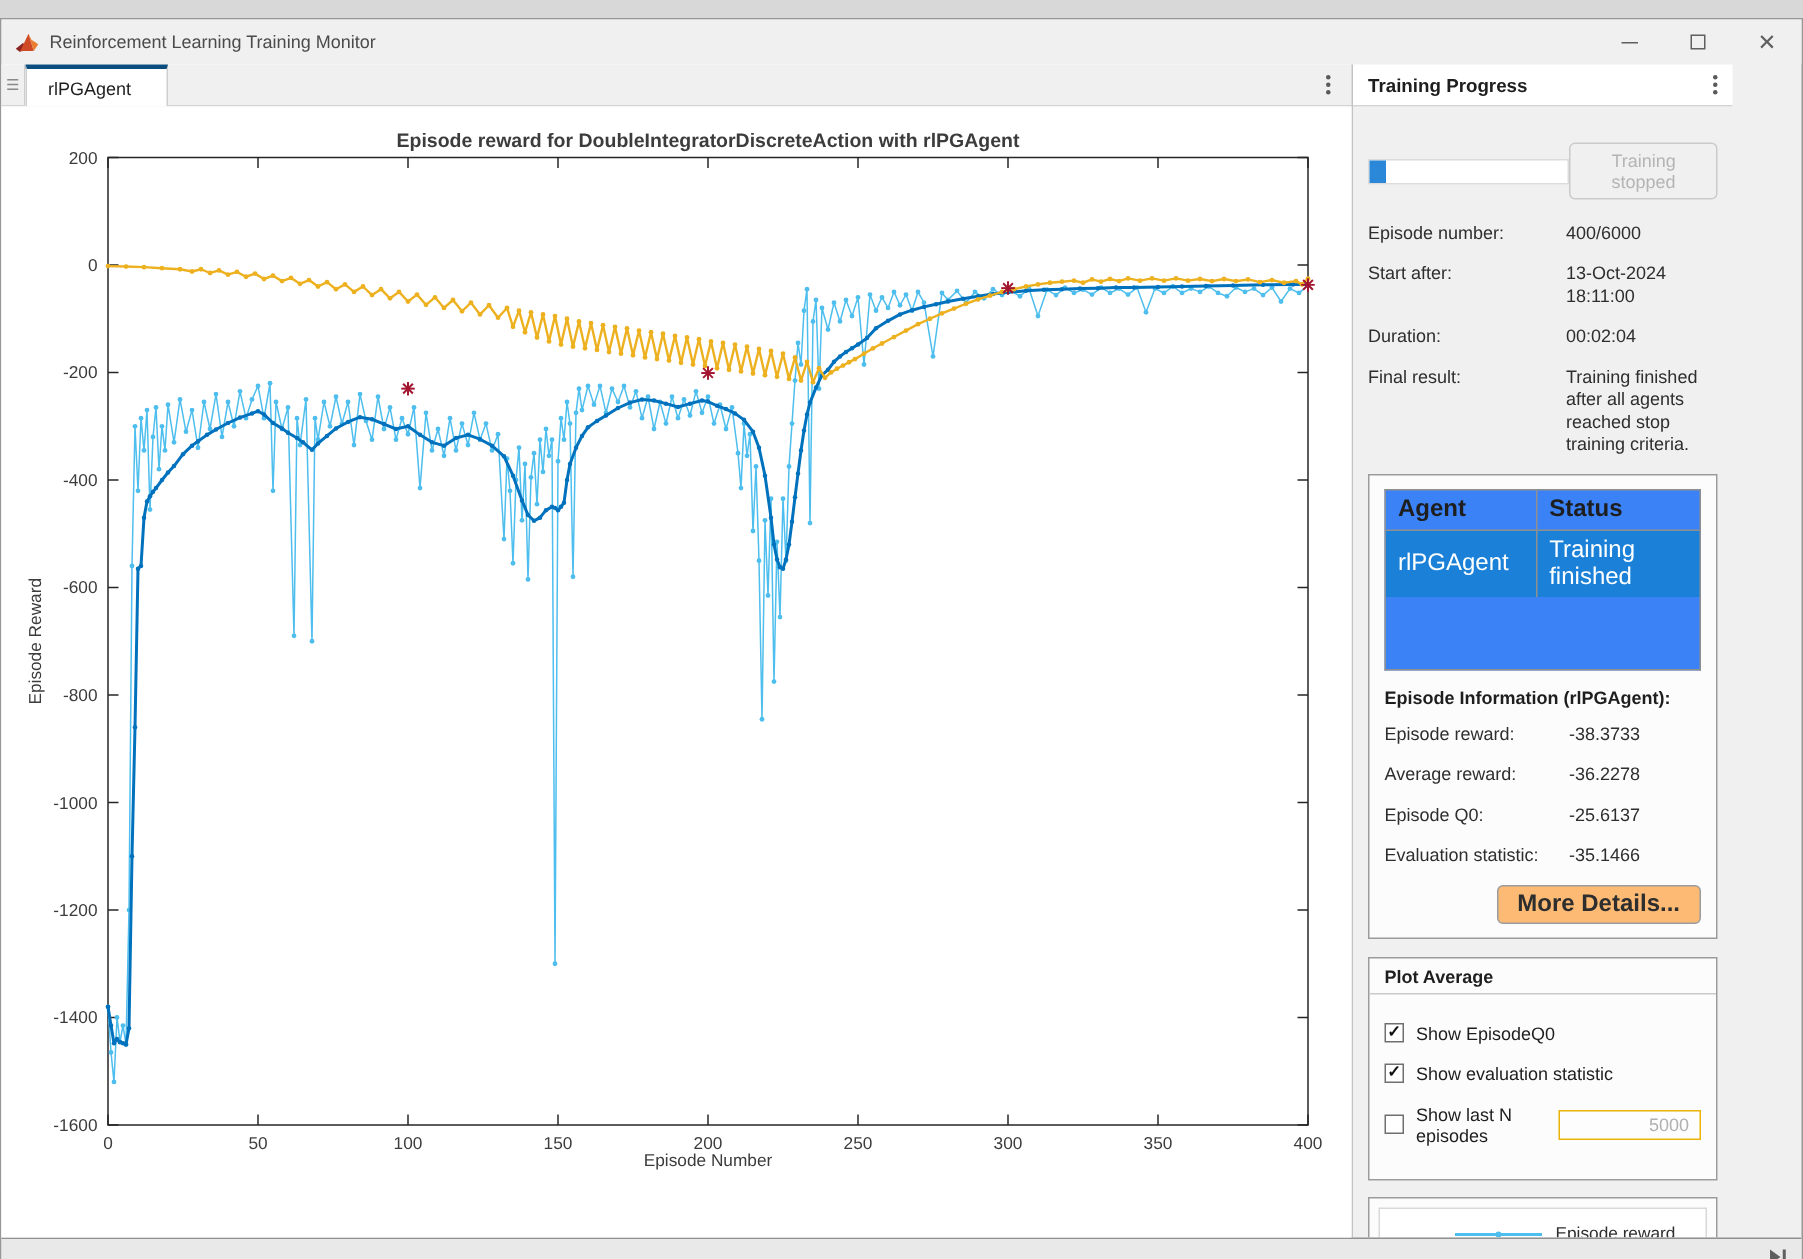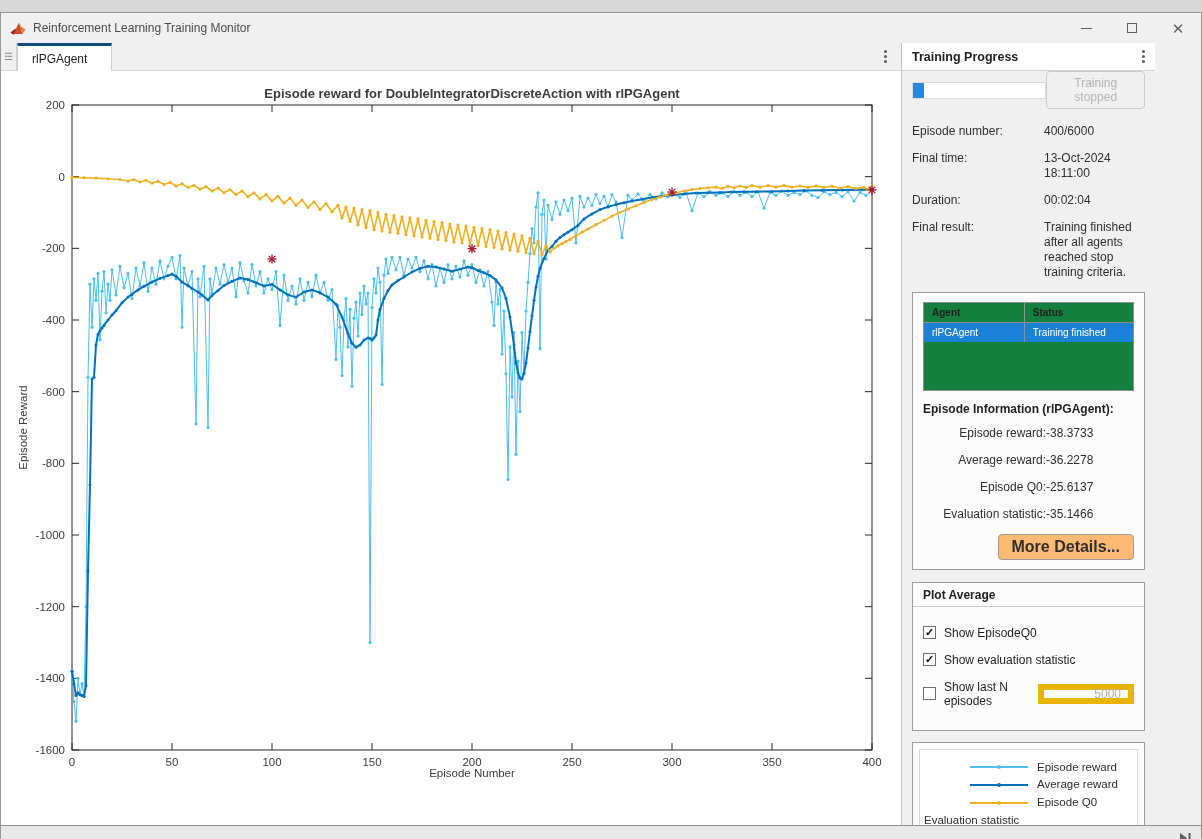--- a/index.html
+++ b/index.html
@@ -27,48 +27,48 @@
     padding:0 24px 0 14px;display:flex;align-items:center;font-size:12px;color:#1e1e1e;margin-bottom:-1px;}
   .strip-menu{margin-left:auto;width:32px;display:flex;align-items:center;justify-content:center;}
   .dots{display:flex;flex-direction:column;align-items:center;gap:2px;}
   .dots i{width:3px;height:3px;border-radius:50%;background:#5a5a5a;display:block;}
   .canvas{flex:1;position:relative;background:#fff;}
   
   .side{width:254px;border-left:1px solid #c3c3c3;display:flex;flex-direction:column;background:#f0f0f0;}
   .side-header{height:28px;background:#fff;border-bottom:1px solid #d4d4d4;display:flex;align-items:center;
     padding:0 10px;font-size:12.5px;font-weight:bold;color:#1e1e1e;flex:0 0 auto;}
   .side-header .dots{margin-left:auto;}
-  .side-body{flex:1;padding:0 10px 6px 10px;overflow:hidden;}
+  .side-body{flex:1;padding:24px 10px 6px 10px;overflow:hidden;}
   .progress-row{display:flex;align-items:center;}
   .pbar{width:160px;height:17px;background:#fff;border:1px solid #dcdcdc;}
   .pfill{height:100%;background:#2b87d8;}
   .stopped-btn{margin-left:auto;border:1px solid #cbcbcb;border-radius:4px;color:#b4b4b4;background:transparent;
     font-size:12px;padding:4px 11px;font-family:inherit;}
   .fields{margin-top:15px;font-size:12px;color:#2e2e2e;}
   .frow{display:flex;margin-bottom:12px;}
   .flabel{width:132px;flex:0 0 auto;}
   .fvalue{flex:1;line-height:1.25;}
   .groupbox{background:#fcfcfc;border:1px solid #9b9b9b;margin-top:12px;}
   .gb-header{padding:5px 10px 4px;font-weight:bold;font-size:12px;color:#1e1e1e;border-bottom:1px solid #c9c9c9;}
   .gb-body{padding:9px 10px;}
-  table.agents{width:100%;border-collapse:collapse;border:1px solid #8f8f8f;background:#15803d;font-size:10px;}
+  table.agents{width:100%;border-collapse:collapse;border:1px solid #8f8f8f;background:#3b82f6;font-size:16px;}
   table.agents th{font-weight:bold;text-align:left;padding:4px 8px;border-bottom:1px solid #8f8f8f;color:#1e1e1e;}
   table.agents th:first-child,table.agents td.c1{border-right:1px solid #8f8f8f;width:48%;}
   table.agents td{padding:4px 8px;}
   tr.selected{background:#1a80d8;color:#fff;}
   td.filler{height:48px;border:none;}
   .ep-info-title{font-weight:bold;font-size:12px;margin:11px 0 10px;color:#1e1e1e;}
   .stat-row{display:flex;font-size:12px;margin-bottom:13px;color:#2e2e2e;}
-  .stat-label{width:123px;flex:0 0 auto;text-align:right;}
+  .stat-label{width:123px;flex:0 0 auto;}
   .more-btn{display:block;margin-left:auto;border:1px solid #9b9b9b;border-radius:4px;background:#fdba74;
     font-size:16px;color:#2e2e2e;padding:3px 13px;margin-top:2px;font-family:inherit;font-weight:bold;}
   .cb-row{display:flex;align-items:center;margin:10px 0 13px;font-size:12px;color:#1e1e1e;}
   .cb{width:13px;height:13px;border:1px solid #6f6f6f;background:#fff;margin-right:8px;display:flex;
     align-items:center;justify-content:center;font-size:11px;color:#111;font-weight:bold;line-height:1;flex:0 0 auto;}
-  .n-input{margin-left:auto;width:112px;height:20px;border:6px solid #eab308;background:#fdfdfd;color:#b0b0b0;
+  .n-input{margin-left:auto;width:112px;height:20px;border:1px solid #eab308;background:#fdfdfd;color:#b0b0b0;
     font-size:12px;display:flex;align-items:center;justify-content:flex-end;padding:0 7px;}
   .legendbox{background:#fcfcfc;border:1px solid #9b9b9b;margin-top:11px;padding:6px;}
   .legend-inner{border:1px solid #d8d8d8;background:#fff;padding:7px 4px 9px;}
   .leg-row{display:flex;align-items:center;margin:4px 0;font-size:11.5px;color:#2e2e2e;}
   .leg-sample{width:58px;margin-left:46px;margin-right:9px;position:relative;display:flex;
     align-items:center;justify-content:center;flex:0 0 auto;}
   .leg-line{width:100%;height:2px;}
   .leg-dot{position:absolute;width:4px;height:4px;border-radius:50%;left:27px;top:50%;margin-top:-2px;}
   .leg-label{line-height:1.2;}
   
@@ -731,21 +731,21 @@
           </div>
           <button class="stopped-btn">Training stopped</button>
         </div>
 
         <div class="fields" id="fields">
             <div class="frow">
               <span class="flabel">Episode number:</span>
               <span class="fvalue">400/6000</span>
             </div>
             <div class="frow">
-              <span class="flabel">Final time:</span>
+              <span class="flabel">Start after:</span>
               <span class="fvalue">13-Oct-2024 18:11:00</span>
             </div>
             <div class="frow">
               <span class="flabel">Duration:</span>
               <span class="fvalue">00:02:04</span>
             </div>
             <div class="frow">
               <span class="flabel">Final result:</span>
               <span class="fvalue">Training finished after all agents reached stop training criteria.</span>
             </div>

